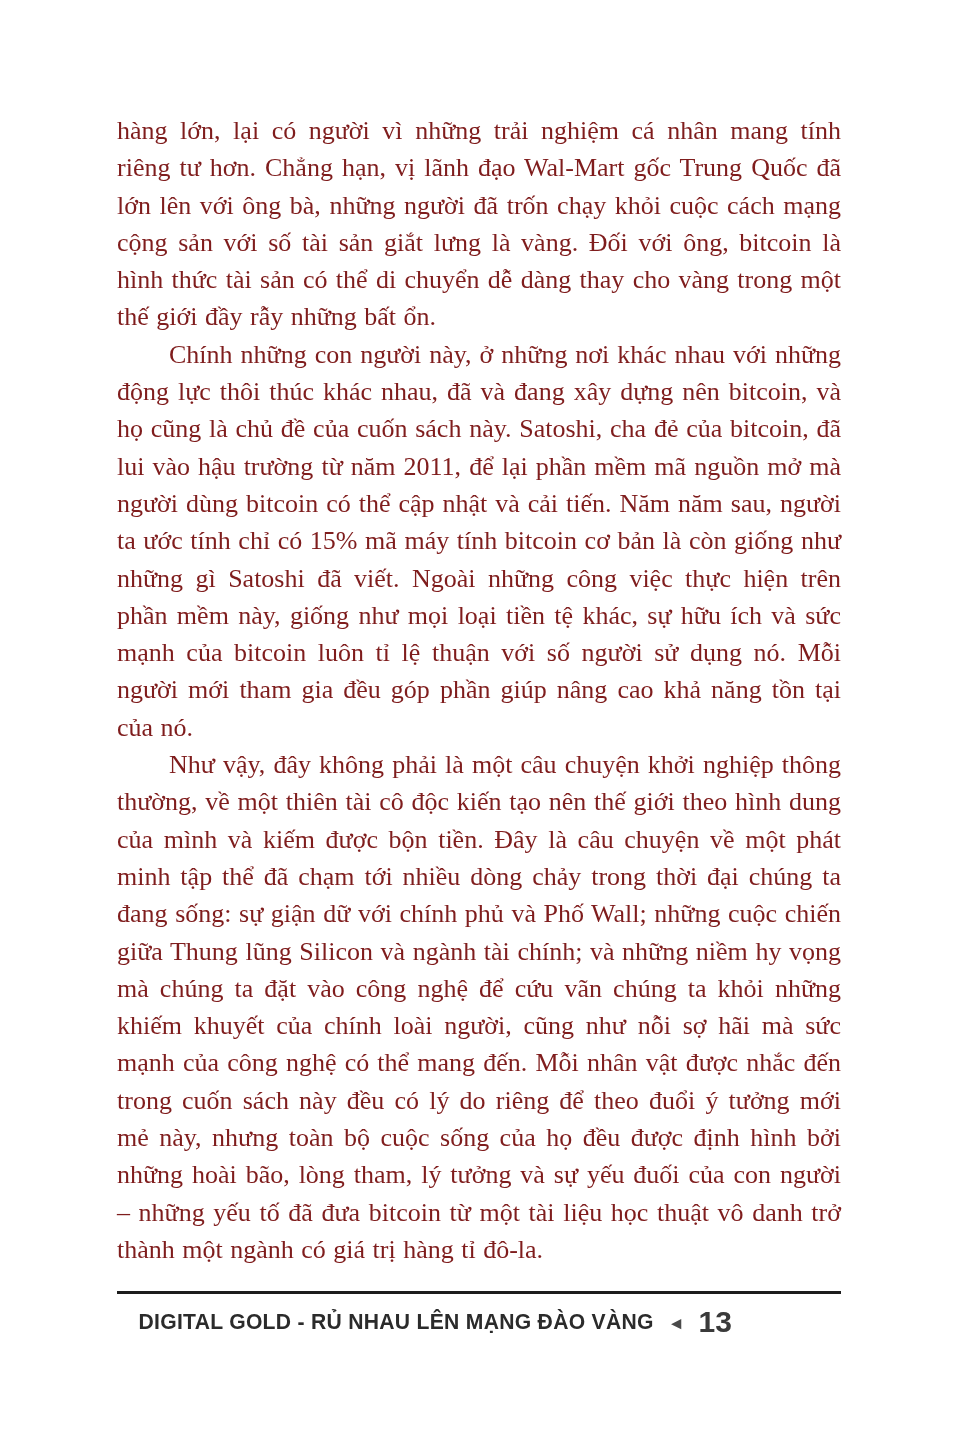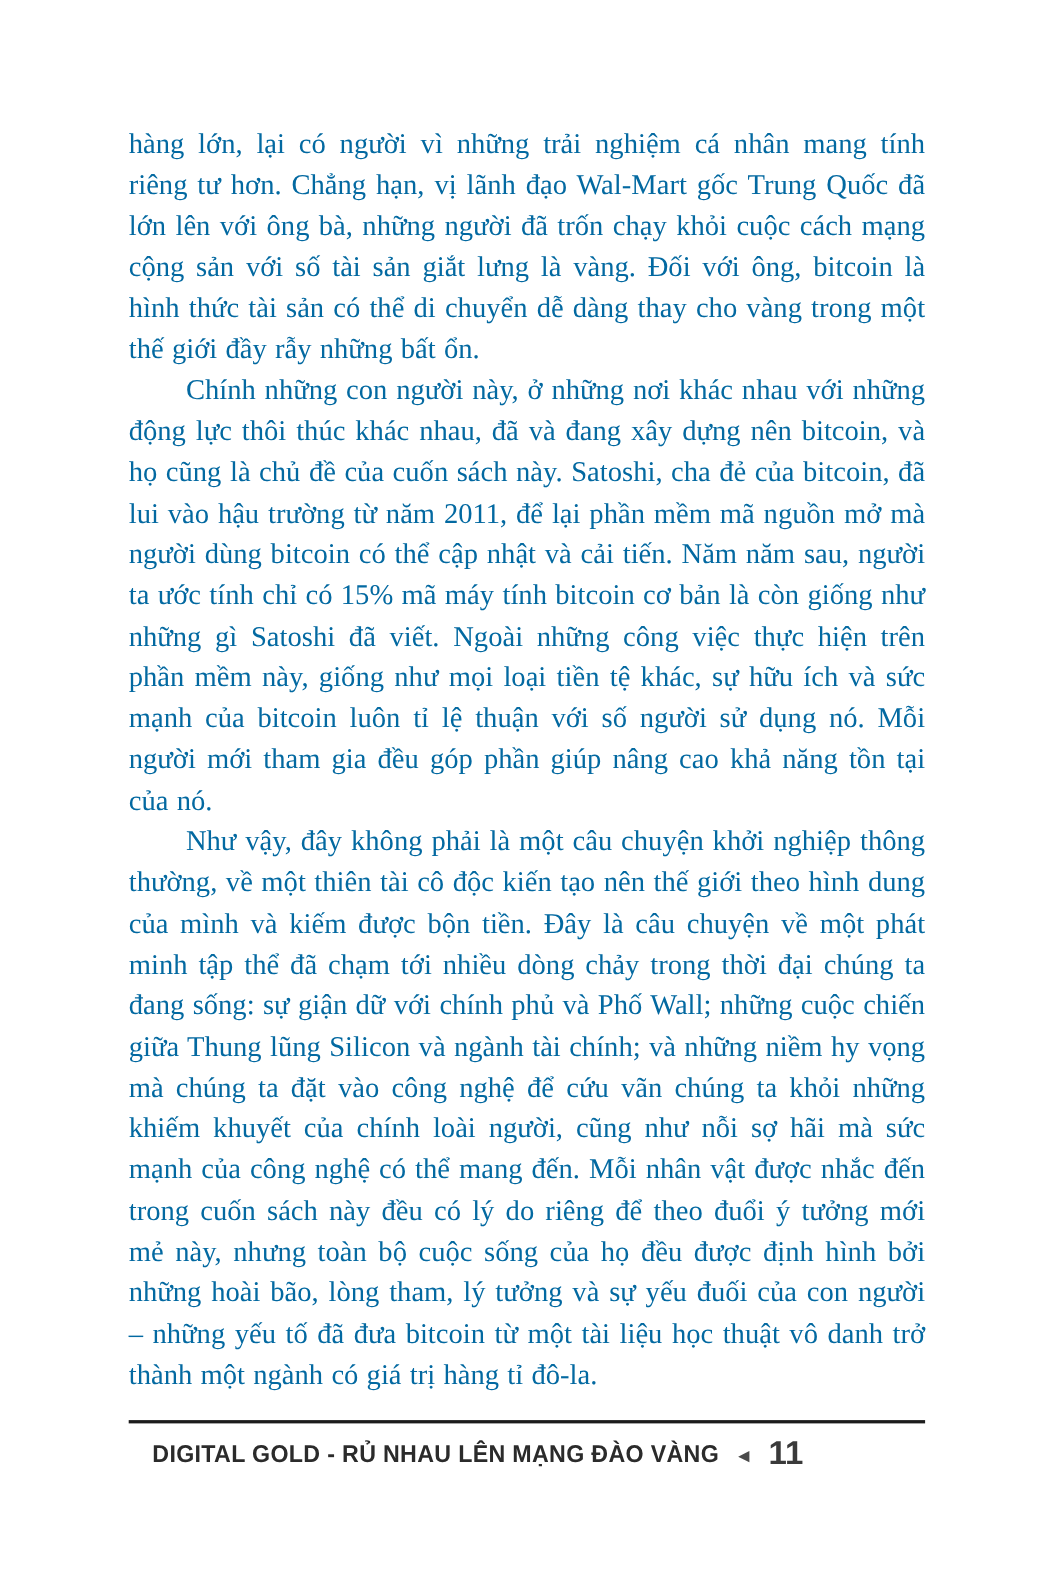--- a/index.html
+++ b/index.html
@@ -20,21 +20,21 @@
   .text-block {
     position: absolute;
     left: 117px;
     top: 112px;
     width: 724px;
   }
 
   .para {
     font-size: 26px;
     line-height: 37.3px;
-    color: #0369a1;
+    color: #7f1d1d;
     text-align: justify;
     text-indent: 52px;
     word-spacing: 1px;
   }
 
   .para.first {
     text-indent: 0;
   }
 
   .footer {
@@ -93,17 +93,17 @@
     <p class="para first">hàng lớn, lại có người vì những trải nghiệm cá nhân mang tính riêng tư hơn. Chẳng hạn, vị lãnh đạo Wal-Mart gốc Trung Quốc đã lớn lên với ông bà, những người đã trốn chạy khỏi cuộc cách mạng cộng sản với số tài sản giắt lưng là vàng. Đối với ông, bitcoin là hình thức tài sản có thể di chuyển dễ dàng thay cho vàng trong một thế giới đầy rẫy những bất ổn.</p>
     <p class="para">Chính những con người này, ở những nơi khác nhau với những động lực thôi thúc khác nhau, đã và đang xây dựng nên bitcoin, và họ cũng là chủ đề của cuốn sách này. Satoshi, cha đẻ của bitcoin, đã lui vào hậu trường từ năm 2011, để lại phần mềm mã nguồn mở mà người dùng bitcoin có thể cập nhật và cải tiến. Năm năm sau, người ta ước tính chỉ có 15% mã máy tính bitcoin cơ bản là còn giống như những gì Satoshi đã viết. Ngoài những công việc thực hiện trên phần mềm này, giống như mọi loại tiền tệ khác, sự hữu ích và sức mạnh của bitcoin luôn tỉ lệ thuận với số người sử dụng nó. Mỗi người mới tham gia đều góp phần giúp nâng cao khả năng tồn tại của nó.</p>
     <p class="para">Như vậy, đây không phải là một câu chuyện khởi nghiệp thông thường, về một thiên tài cô độc kiến tạo nên thế giới theo hình dung của mình và kiếm được bộn tiền. Đây là câu chuyện về một phát minh tập thể đã chạm tới nhiều dòng chảy trong thời đại chúng ta đang sống: sự giận dữ với chính phủ và Phố Wall; những cuộc chiến giữa Thung lũng Silicon và ngành tài chính; và những niềm hy vọng mà chúng ta đặt vào công nghệ để cứu vãn chúng ta khỏi những khiếm khuyết của chính loài người, cũng như nỗi sợ hãi mà sức mạnh của công nghệ có thể mang đến. Mỗi nhân vật được nhắc đến trong cuốn sách này đều có lý do riêng để theo đuổi ý tưởng mới mẻ này, nhưng toàn bộ cuộc sống của họ đều được định hình bởi những hoài bão, lòng tham, lý tưởng và sự yếu đuối của con người – những yếu tố đã đưa bitcoin từ một tài liệu học thuật vô danh trở thành một ngành có giá trị hàng tỉ đô-la.</p>
   </div>
 
   <div class="footer">
     <div class="footer-rule"></div>
     <div class="footer-row">
       <span class="running-title">DIGITAL GOLD - RỦ NHAU LÊN MẠNG ĐÀO VÀNG</span>
       <span class="marker">◄</span>
-      <span class="page-number">11</span>
+      <span class="page-number">13</span>
     </div>
   </div>
 
 </div>
 
 </body></html>

